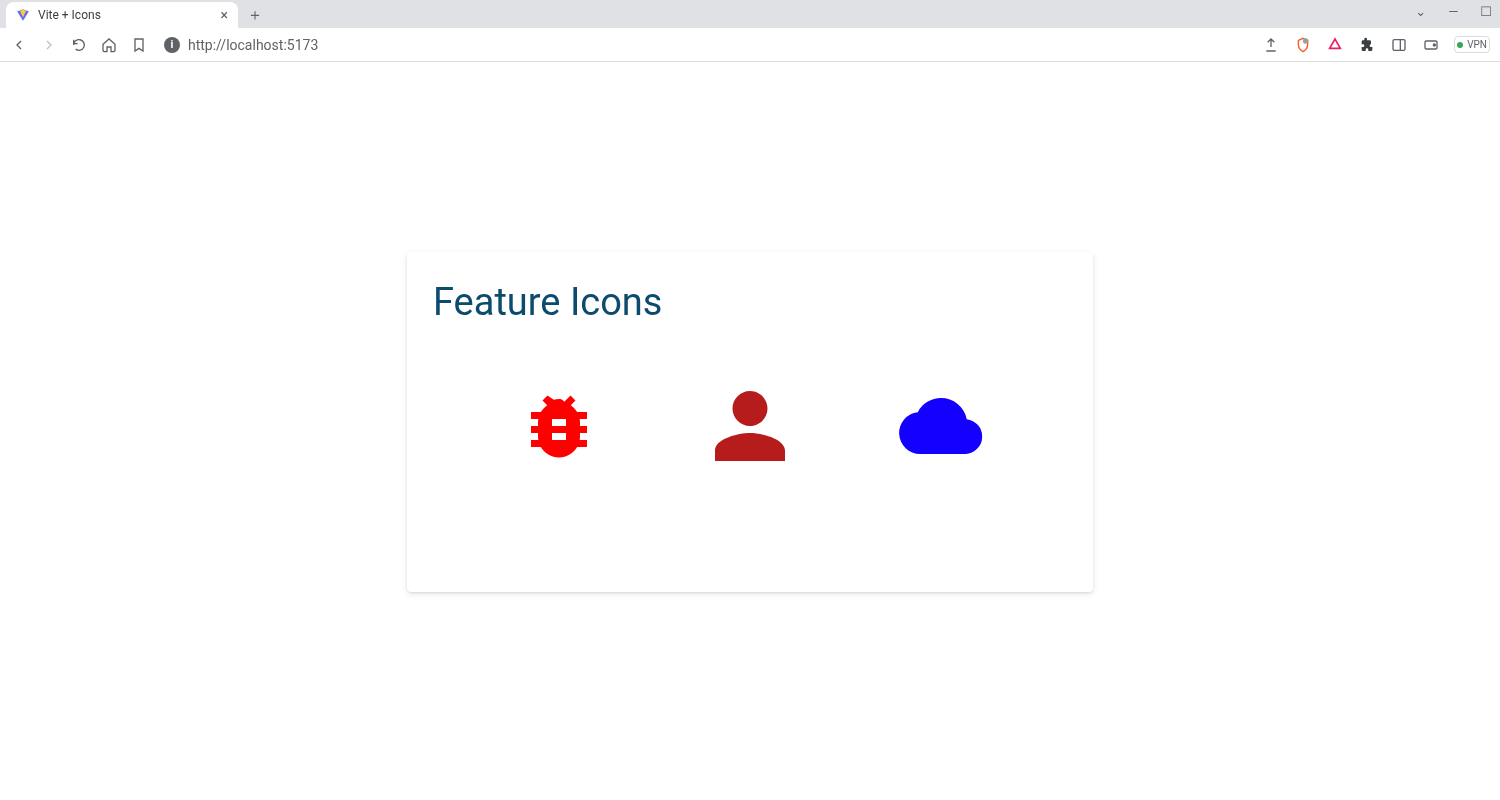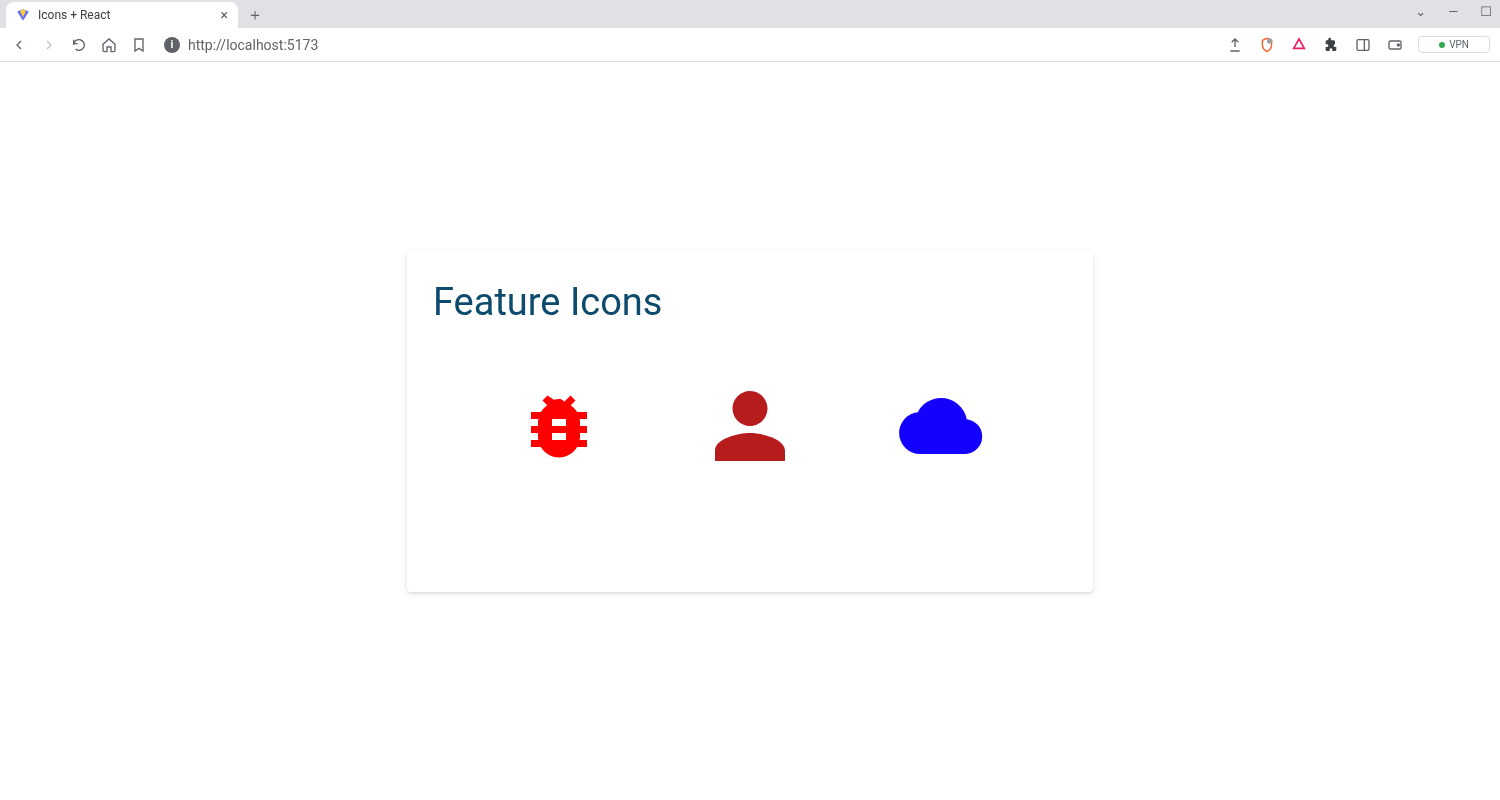--- a/index.html
+++ b/index.html
@@ -107,21 +107,21 @@
       font-weight: bold;
     }
     .right-icons {
       display: flex;
       align-items: center;
       gap: 14px;
     }
     .vpn-badge {
       border: 1px solid #dadce0;
       border-radius: 4px;
-      padding: 2px 20px;
+      padding: 2px 2px;
       font-size: 10px;
       color: #5f6368;
       display: flex;
       align-items: center;
       gap: 4px;
     }
     .vpn-dot { width:6px; height:6px; border-radius:50%; background:#34a853; }
 
     
     .viewport {
@@ -160,21 +160,21 @@
 <body>
 
 <div class="tab-strip">
   <div class="tab">
     <span class="favicon">
       <svg viewBox="0 0 24 24">
           <path d="M12 2 L22 6 L12 22 L2 6 Z" fill="#646cff"></path>
           <path d="M12 2 L17 5 L12 16 L7 5 Z" fill="#ffd028"></path>
         </svg>
     </span>
-    <span>Icons + React</span>
+    <span>Vite + Icons</span>
     <span class="close">×</span>
   </div>
   <div class="new-tab">＋</div>
   <div class="window-controls">
     <span>⌄</span>
     <span>―</span>
     <span>☐</span>
   </div>
 </div>
 

